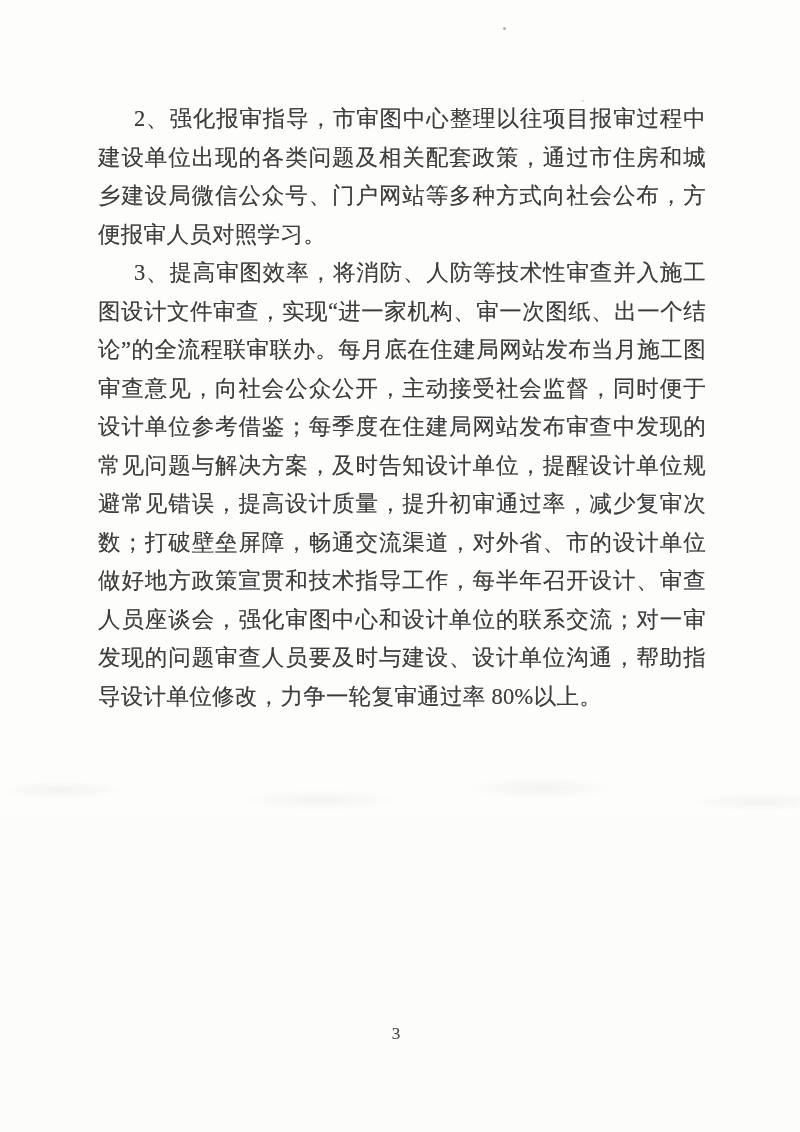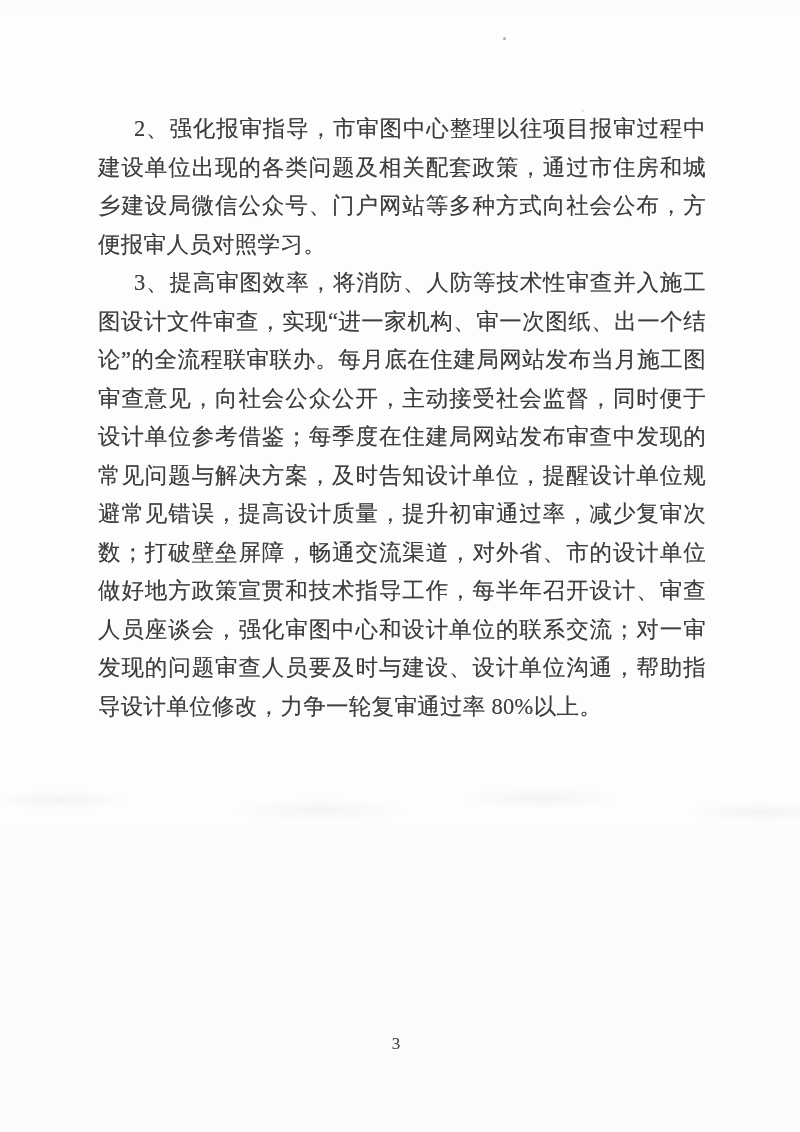--- a/index.html
+++ b/index.html
@@ -17,21 +17,20 @@
     position: relative;
     width: 800px;
     height: 816px;
     background:
       radial-gradient(ellipse 300px 40px at 120px 1115px, rgba(190,190,188,0.18), rgba(190,190,188,0) 70%),
       radial-gradient(ellipse 260px 35px at 420px 1120px, rgba(195,195,192,0.16), rgba(195,195,192,0) 70%),
       radial-gradient(ellipse 320px 45px at 700px 1112px, rgba(190,190,188,0.18), rgba(190,190,188,0) 70%),
       radial-gradient(ellipse 200px 25px at 250px 1085px, rgba(200,200,198,0.12), rgba(200,200,198,0) 70%),
       radial-gradient(ellipse 180px 22px at 600px 1090px, rgba(200,200,198,0.12), rgba(200,200,198,0) 70%),
       linear-gradient(#fdfdfc, #fdfdfc);
-    margin-top: 10px;
   }
   .text-block {
     position: absolute;
     left: 98px;
     top: 100px;
     width: 608px;
     font-size: 22.5px;
     line-height: 38.5px;
     letter-spacing: 0.3px;
     color: #3e3e3e;

